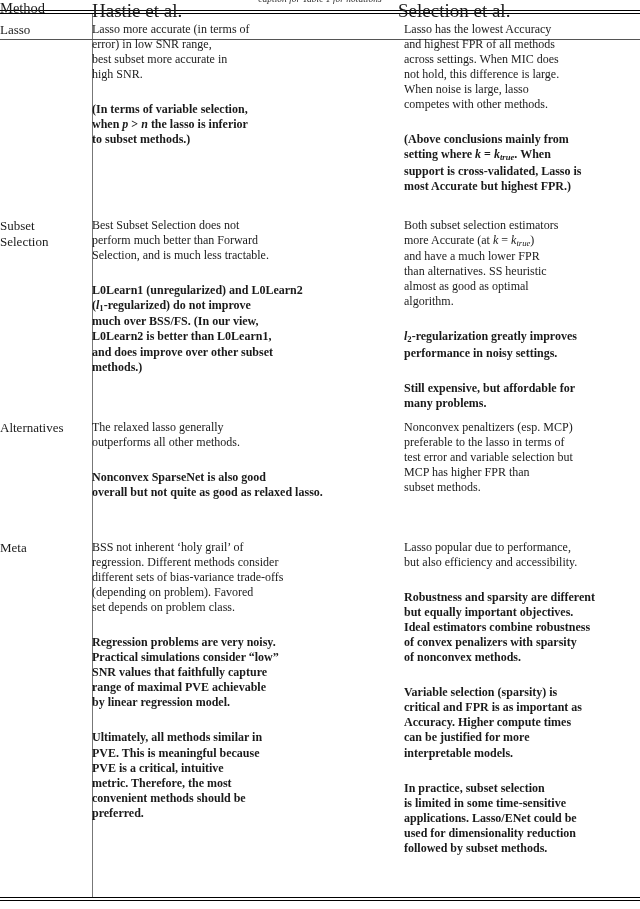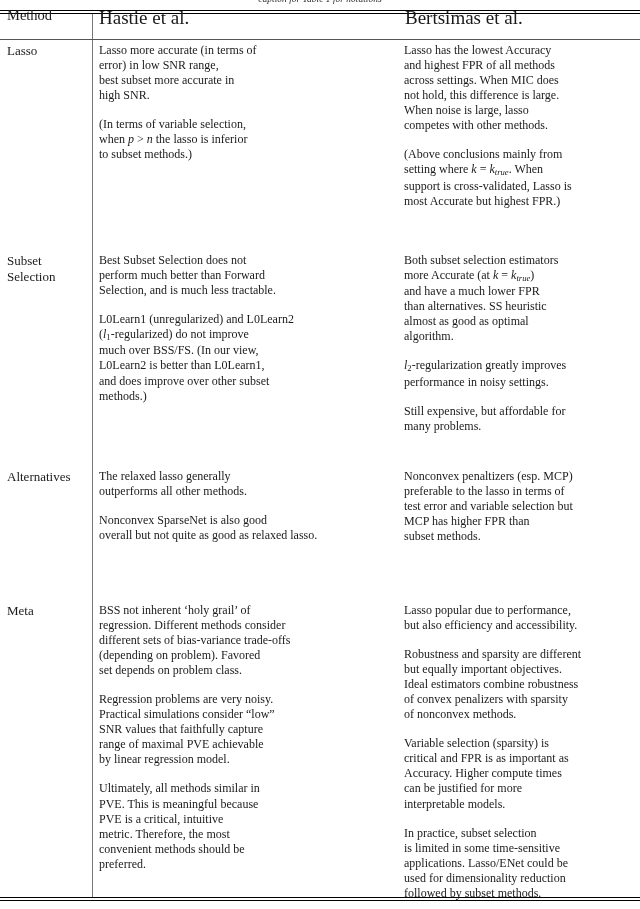--- a/index.html
+++ b/index.html
@@ -77,21 +77,21 @@
   
   table.tbl {
     position: absolute;
     left: 0;
     top: 0;
     width: 640px;
     border-collapse: collapse;
     table-layout: fixed;
   }
   table.tbl td, table.tbl th {
-    padding: 7px;
+    padding: 0;
     margin: 0;
     vertical-align: top;
     font-weight: normal;
     text-align: left;
   }
   col.c-method { width: 92px; }
   col.c-hastie { width: 306px; }
   col.c-berts  { width: 242px; }
   .hdr-method {
     text-align: center;
@@ -116,21 +116,21 @@
     line-height: 1.255;
     padding-left: 11px;
     padding-right: 6px;
     vertical-align: middle;
   }
   .cell-text.col3 {
     padding-left: 6px;
     padding-right: 4px;
   }
   .para { margin: 0; }
-  .para + .para { margin-top: 14px; }
+  .para + .para { margin-top: 20px; font-weight: bold; }
 
   
   .mi { font-style: italic; }
   .sub {
     font-size: 0.72em;
     vertical-align: -0.28em;
     font-style: italic;
   }
   .subn {
     font-size: 0.72em;
@@ -166,21 +166,21 @@
     <colgroup>
       <col class="c-method">
       <col class="c-hastie">
       <col class="c-berts">
     </colgroup>
 
     <thead>
       <tr class="hdr-row">
         <th class="hdr-method">Method</th>
         <th class="hdr-col">Hastie et al.</th>
-        <th class="hdr-col">Bertsimas et al.</th>
+        <th class="hdr-col">Selection et al.</th>
       </tr>
     </thead>
 
     <tbody>
 
       <tr class="r-lasso">
         <td class="cell-method">Lasso</td>
         <td class="cell-text">
           <p class="para">
             Lasso more accurate (in terms of<br>

